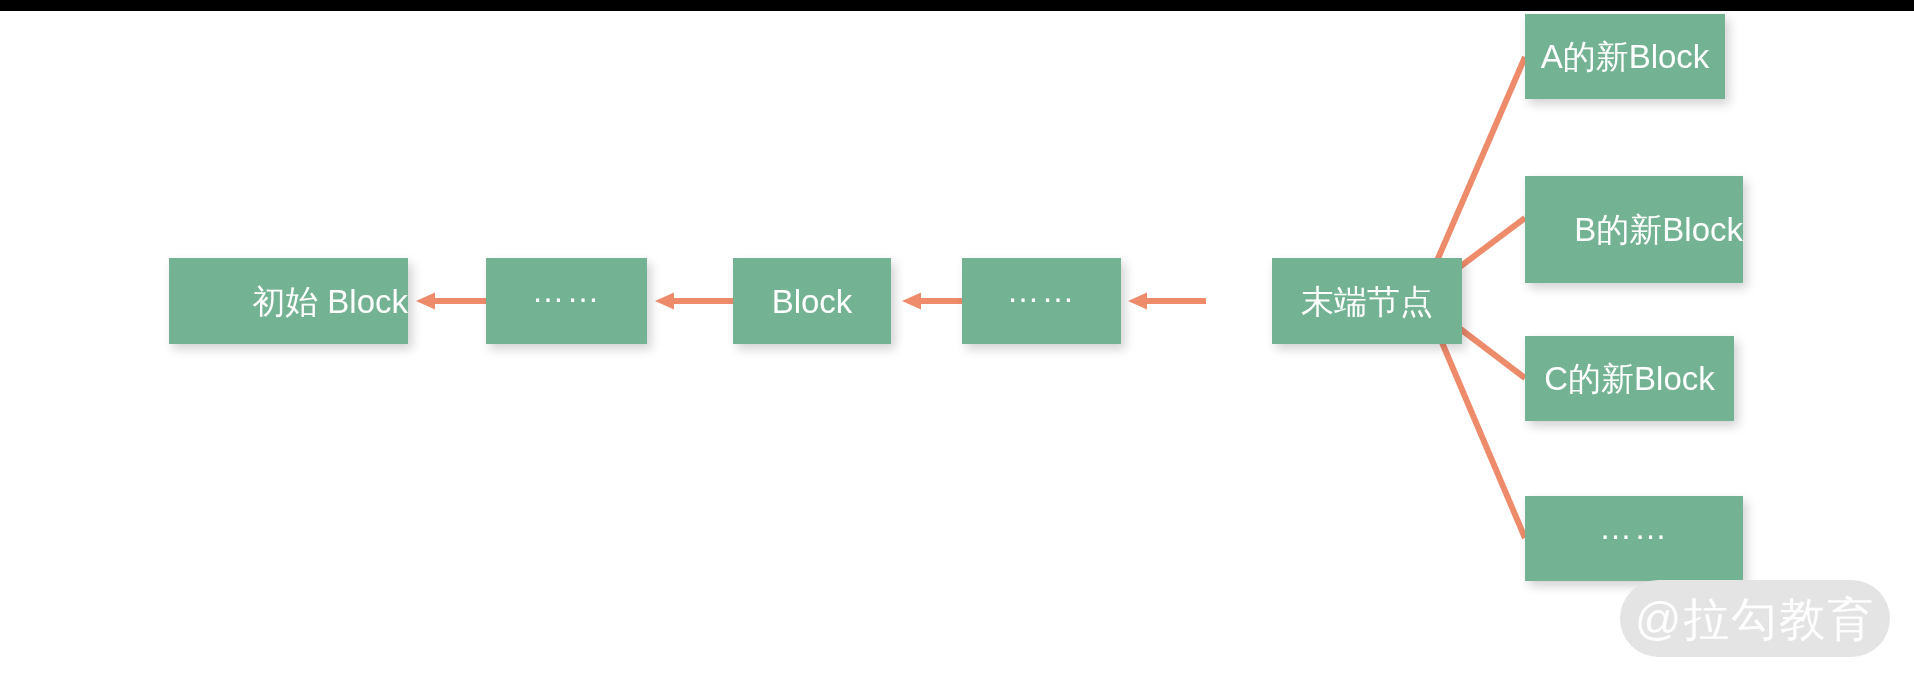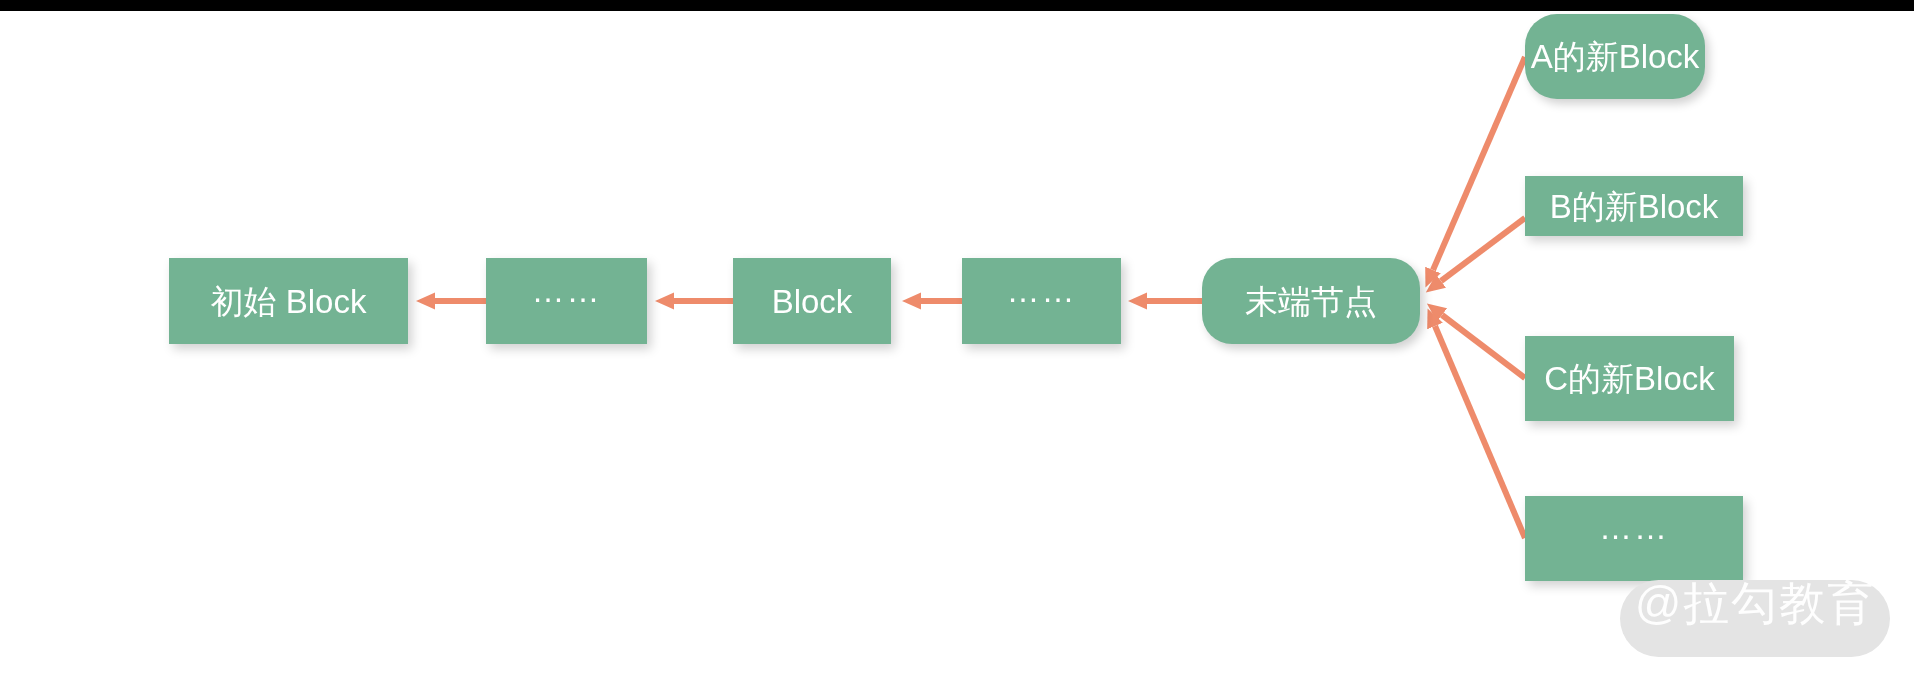--- a/index.html
+++ b/index.html
@@ -36,39 +36,40 @@
     justify-content: center;
     color: #ffffff;
     font-size: 33px;
     line-height: 1;
     white-space: nowrap;
   }
   .block .lbl { display: inline-block; }
   .block .dots { transform: translateY(-0.33em); letter-spacing: 2px; }
 
   
-  .b1 { left: 169px;  top: 258px; width: 239px; height: 86px; }
+  .b1 { left: 169px;  top: 258px; width: 239px; height: 86px; justify-content: flex-end; }
   .b2 { left: 486px;  top: 258px; width: 161px; height: 86px; }
   .b3 { left: 733px;  top: 258px; width: 158px; height: 86px; }
   .b4 { left: 962px;  top: 258px; width: 159px; height: 86px; }
-  .b5 { left: 1202px; top: 258px; width: 218px; height: 86px; border-radius: 30px; }
+  .b5 { left: 1272px; top: 258px; width: 190px; height: 86px; }
 
   
-  .ra { left: 1525px; top: 14px;  width: 180px; height: 85px; border-radius: 32px; }
-  .rb { left: 1525px; top: 176px; width: 218px; height: 60px; }
+  .ra { left: 1525px; top: 14px;  width: 200px; height: 85px; }
+  .rb { left: 1525px; top: 176px; width: 218px; height: 107px; justify-content: flex-end; }
   .rc { left: 1525px; top: 336px; width: 209px; height: 85px; }
   .rd { left: 1525px; top: 496px; width: 218px; height: 85px; }
 
   .watermark {
     position: absolute;
     left: 1620px; top: 580px;
     width: 270px; height: 77px;
     background: #E4E4E4;
     border-radius: 39px;
     display: flex;
+    align-items: center;
     justify-content: center;
     color: rgba(255,255,255,0.95);
     font-size: 46px;
     letter-spacing: 2px;
     line-height: 1;
     white-space: nowrap;
   }
 </style>
 </head>
 <body>

